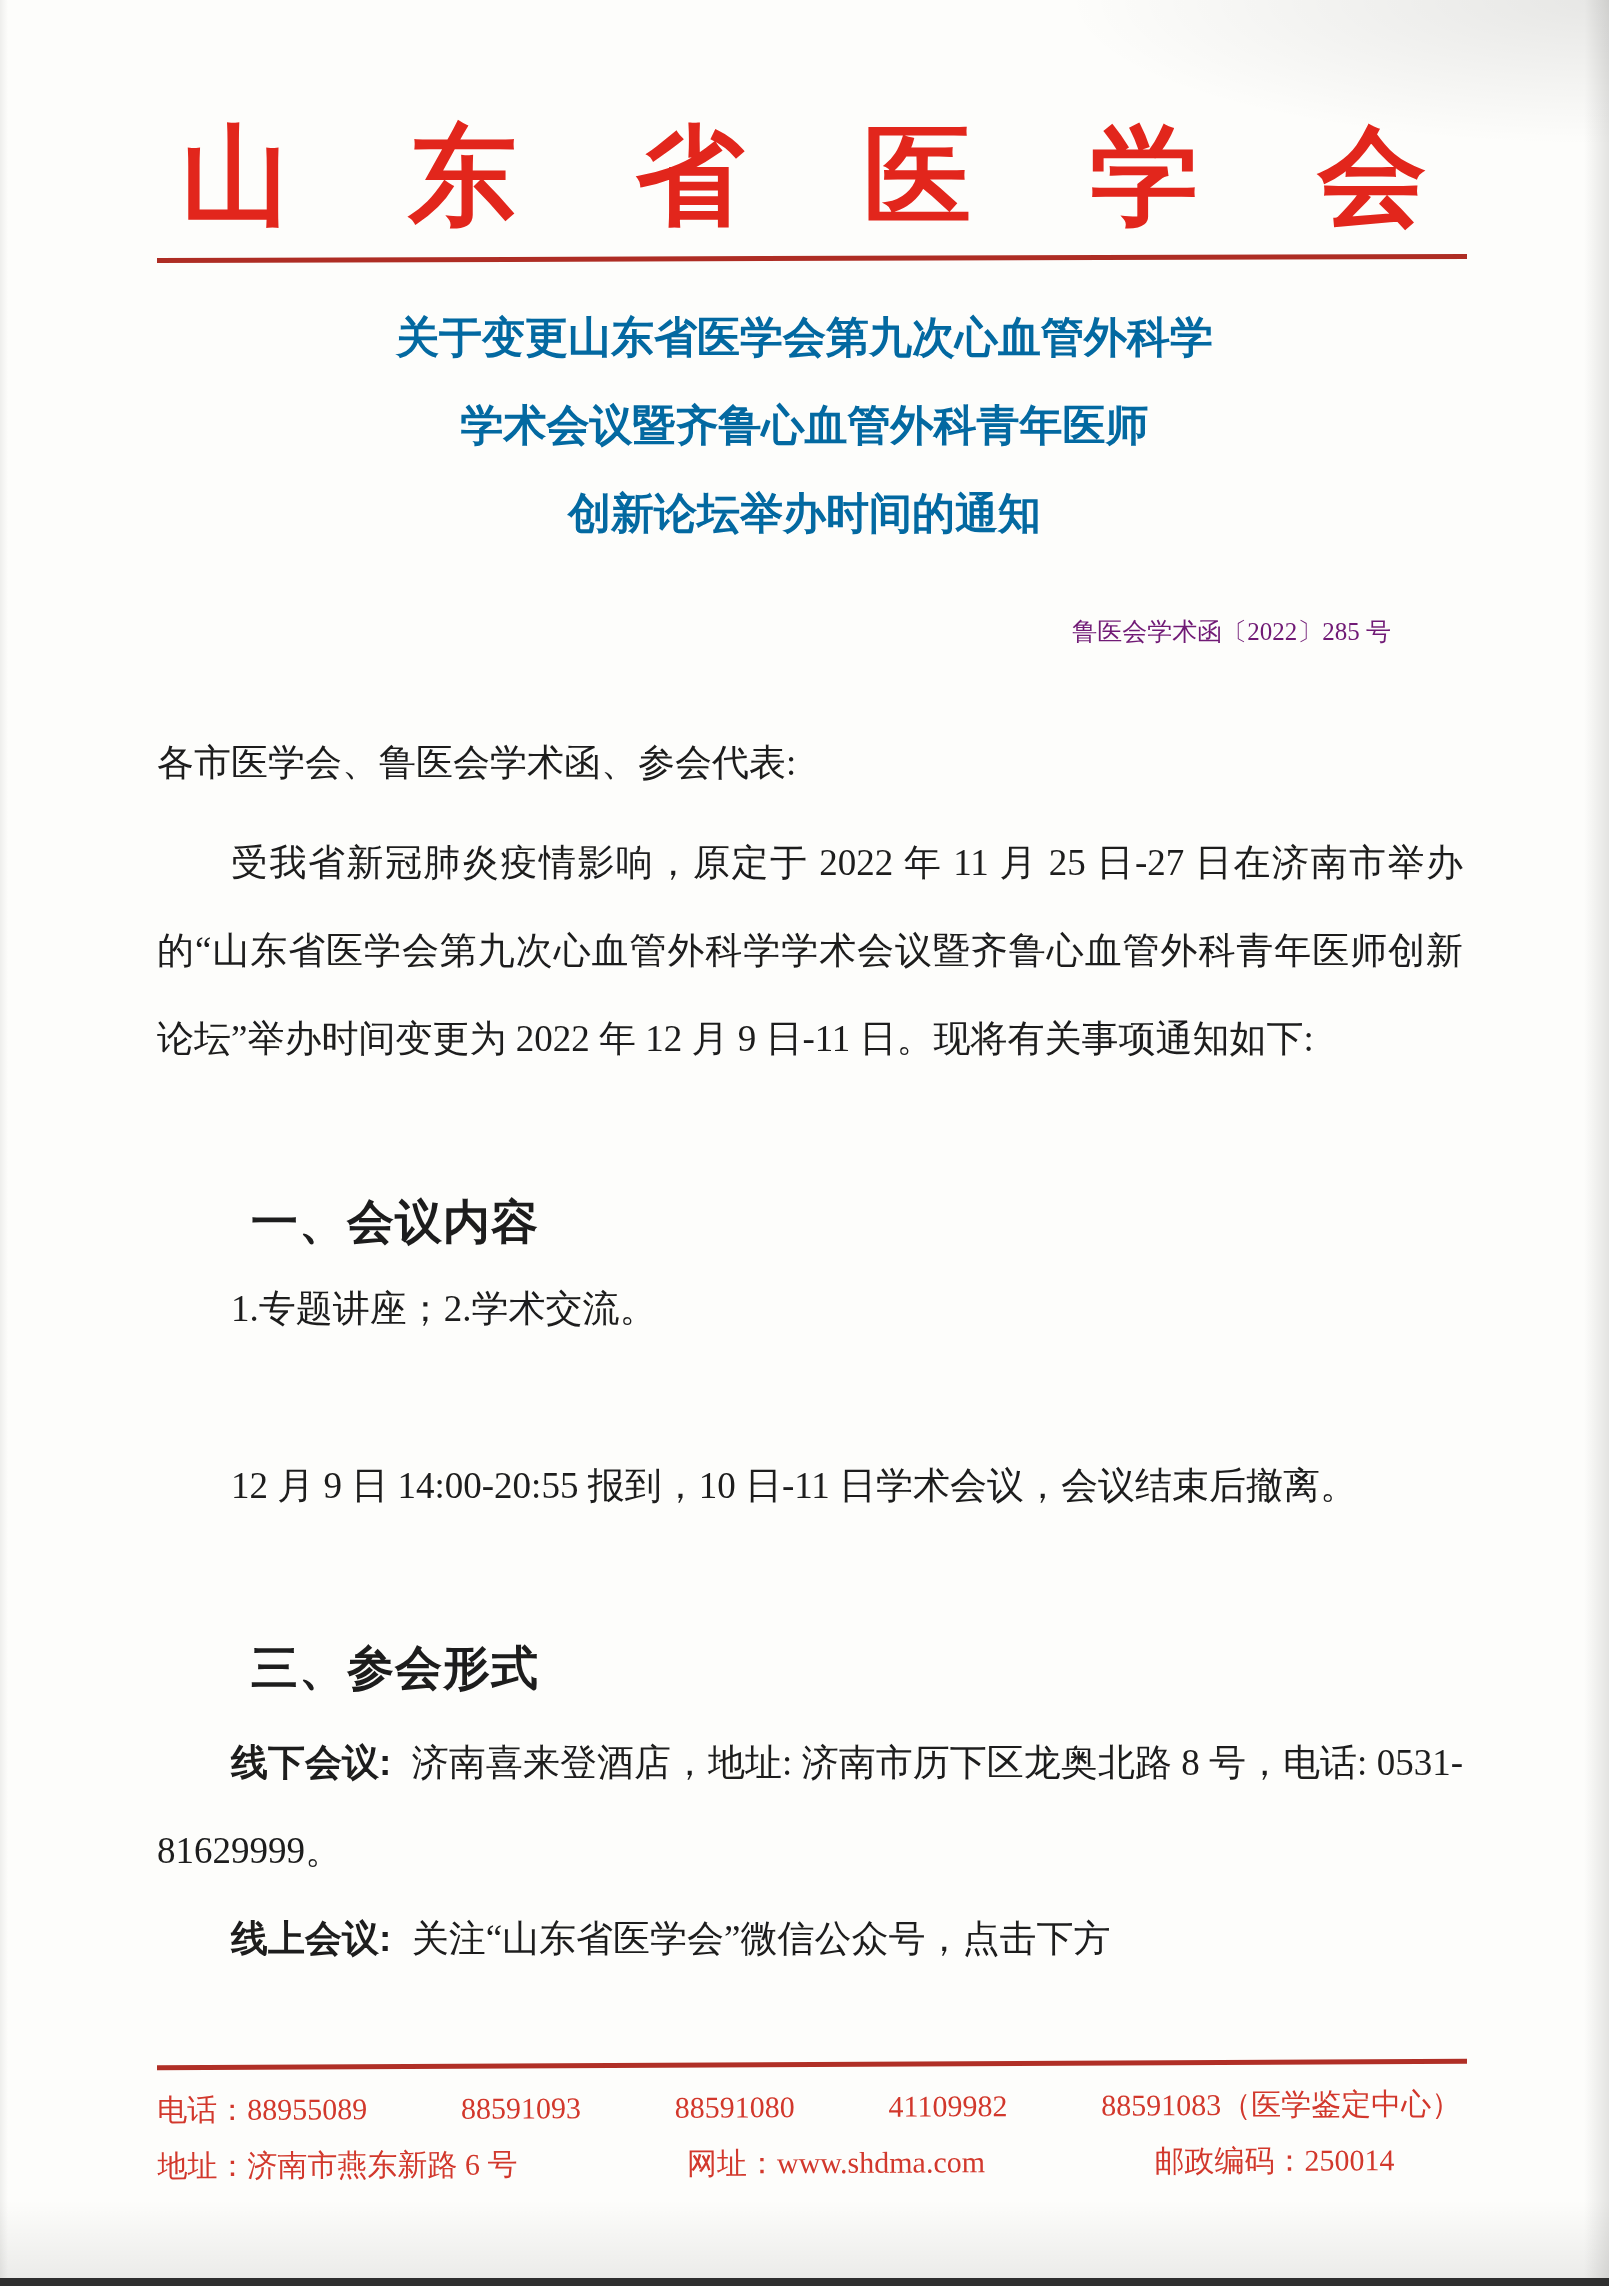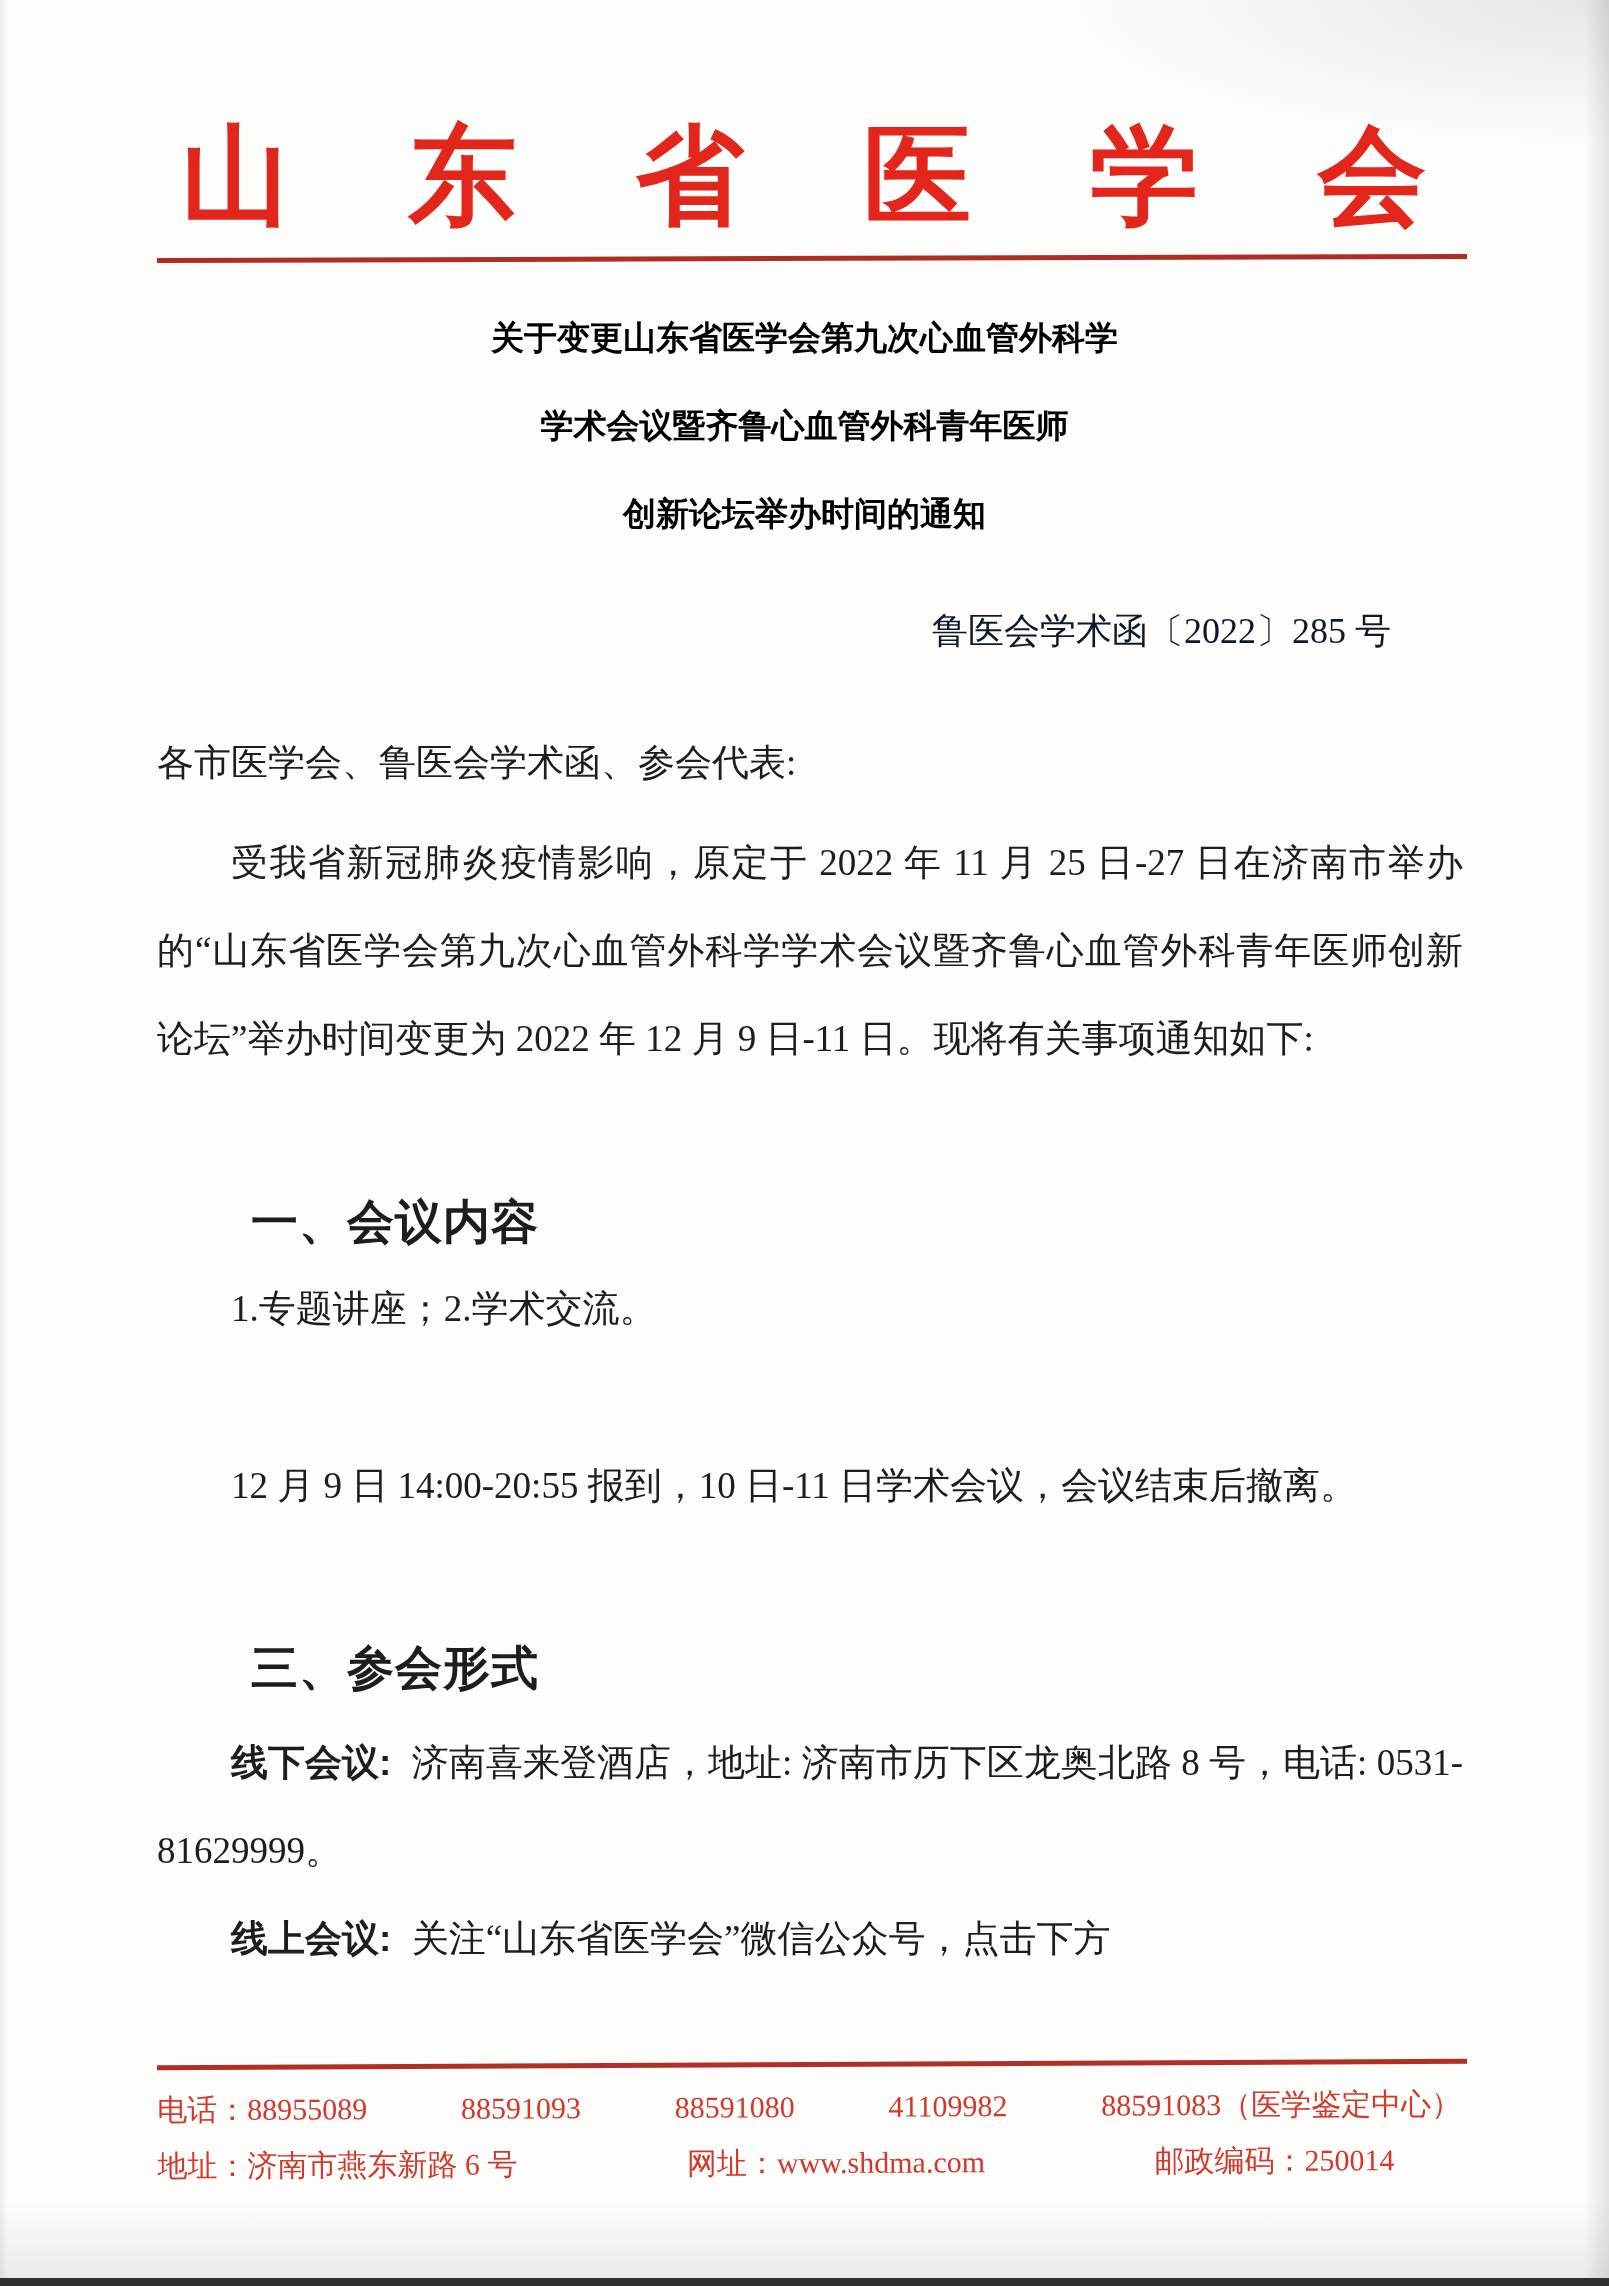--- a/index.html
+++ b/index.html
@@ -34,31 +34,31 @@
     transform-origin: left center;
   }
 
   
   .doc-title {
     position: absolute;
     top: 294px; left: 0; width: 1609px;
     text-align: center;
     font-family: "Liberation Serif", "DejaVu Serif", serif;
     font-weight: 700;
-    font-size: 33px;
+    font-size: 43px;
     line-height: 88px;
-    color: #000000;
+    color: #0369a1;
   }
 
   .doc-number {
     position: absolute;
     top: 608px; right: 218px;
-    font-size: 36px;
+    font-size: 25px;
     line-height: 47px;
-    color: #0f172a;
+    color: #701a75;
   }
 
   
   .bodypara {
     position: absolute;
     left: 157px; width: 1306px;
     margin: 0;
     font-size: 37px;
     line-height: 88px;
     text-align: justify;

